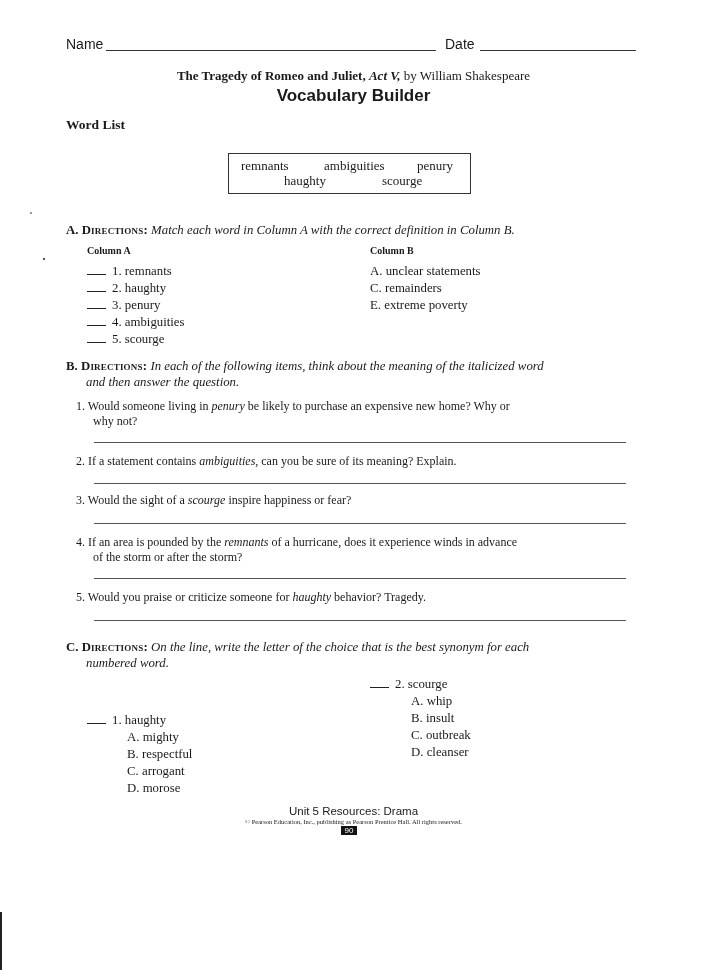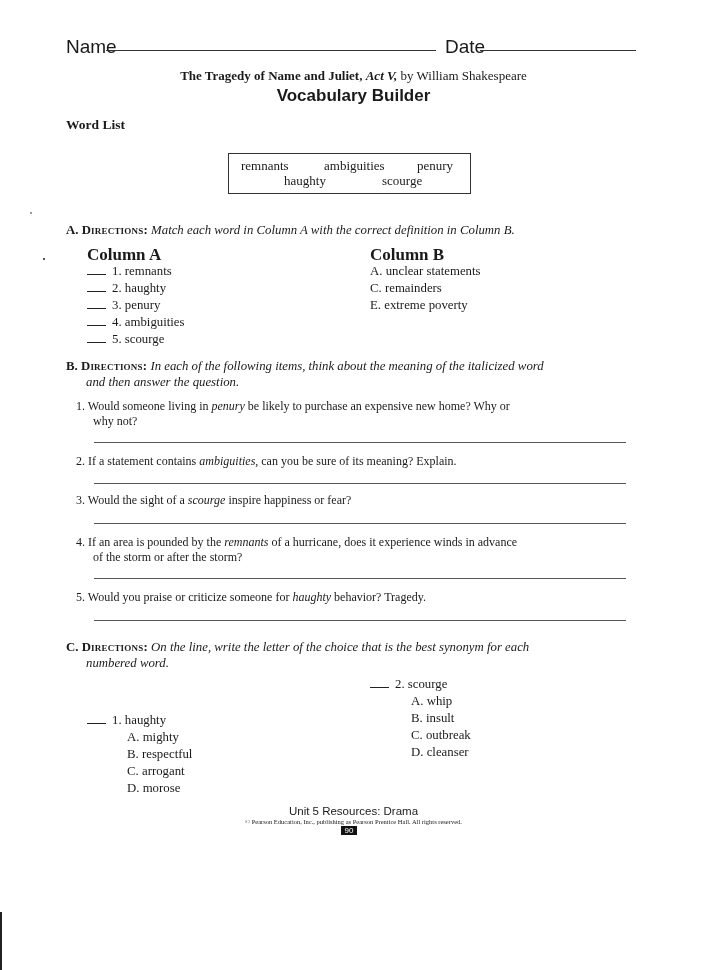--- a/index.html
+++ b/index.html
@@ -4,39 +4,39 @@
 <style>
   html, body { margin: 0; padding: 0; background: #ffffff; }
   body { width: 707px; height: 970px; position: relative; overflow: hidden; color: #1a1a1a;
          font-family: "DejaVu Serif", "Liberation Serif", serif; }
   .abs { position: absolute; }
   .sans { font-family: "Liberation Sans", "DejaVu Sans", sans-serif; }
   .serif { font-family: "Liberation Serif", "DejaVu Serif", serif; }
   .bold { font-weight: bold; }
   .ital { font-style: italic; }
 
-  .name-row { left: 66px; top: 36px; width: 570px; height: 18px; font-size: 19px; }
+  .name-row { left: 66px; top: 36px; width: 570px; height: 18px; font-size: 14px; }
   .name-label { position: absolute; left: 0; top: 0; }
   .name-line { position: absolute; left: 40px; top: 14px; width: 330px; border-bottom: 1px solid #333; height: 0; }
   .date-label { position: absolute; left: 379px; top: 0; }
   .date-line { position: absolute; left: 414px; top: 14px; width: 156px; border-bottom: 1px solid #333; height: 0; }
 
   .title-line { left: 0; width: 707px; top: 68px; text-align: center; font-size: 13px; }
   .subtitle { left: 0; width: 707px; top: 86px; text-align: center; font-size: 17px; font-weight: bold; }
   .wordlist-label { left: 66px; top: 117px; font-size: 13.5px; font-weight: bold; }
 
   .wordbox { left: 228px; top: 153px; width: 243px; height: 41px; border: 1.3px solid #333; box-sizing: border-box; font-size: 13px; }
   .wordbox span { position: absolute; white-space: nowrap; }
 
   .section-head { font-size: 12.8px; line-height: 16px; }
   .section-head .letter { font-weight: bold; }
   .section-head .dir { font-weight: bold; font-variant: small-caps; letter-spacing: 0.2px; }
   .section-head .text { font-style: italic; }
 
-  .col-head { font-size: 17px; font-weight: bold; }
+  .col-head { font-size: 10px; font-weight: bold; }
   .row { font-size: 12.8px; white-space: nowrap; }
   .blank { display: inline-block; width: 19px; border-bottom: 1px solid #222; height: 0; vertical-align: baseline; margin-right: 6px; }
 
   .q { font-size: 12px; line-height: 15px; }
   .answer-line { border-bottom: 1px solid #555; height: 0; }
 
   .footer-title { left: 0; width: 707px; top: 805px; text-align: center; font-size: 11.5px; }
   .footer-copy { left: 0; width: 707px; top: 818px; text-align: center; font-size: 6.5px; }
   .page-num { left: 341px; top: 826px; width: 16px; height: 9px; background: #111; color: #fff; font-size: 8px; line-height: 9px; text-align: center; }
 
@@ -47,21 +47,21 @@
 <body>
 
 <div class="abs name-row sans">
   <span class="name-label">Name</span>
   <div class="name-line"></div>
   <span class="date-label">Date</span>
   <div class="date-line"></div>
 </div>
 
 <div class="abs title-line serif">
-  <span class="bold">The Tragedy of Name and Juliet,</span>
+  <span class="bold">The Tragedy of Romeo and Juliet,</span>
   <span class="bold ital">Act V,</span>
   <span>by William Shakespeare</span>
 </div>
 <div class="abs subtitle sans">Vocabulary Builder</div>
 
 <div class="abs wordlist-label serif">Word List</div>
 
 <div class="abs wordbox serif">
   <span style="left:12px; top:4px;">remnants</span>
   <span style="left:95px; top:4px;">ambiguities</span>

